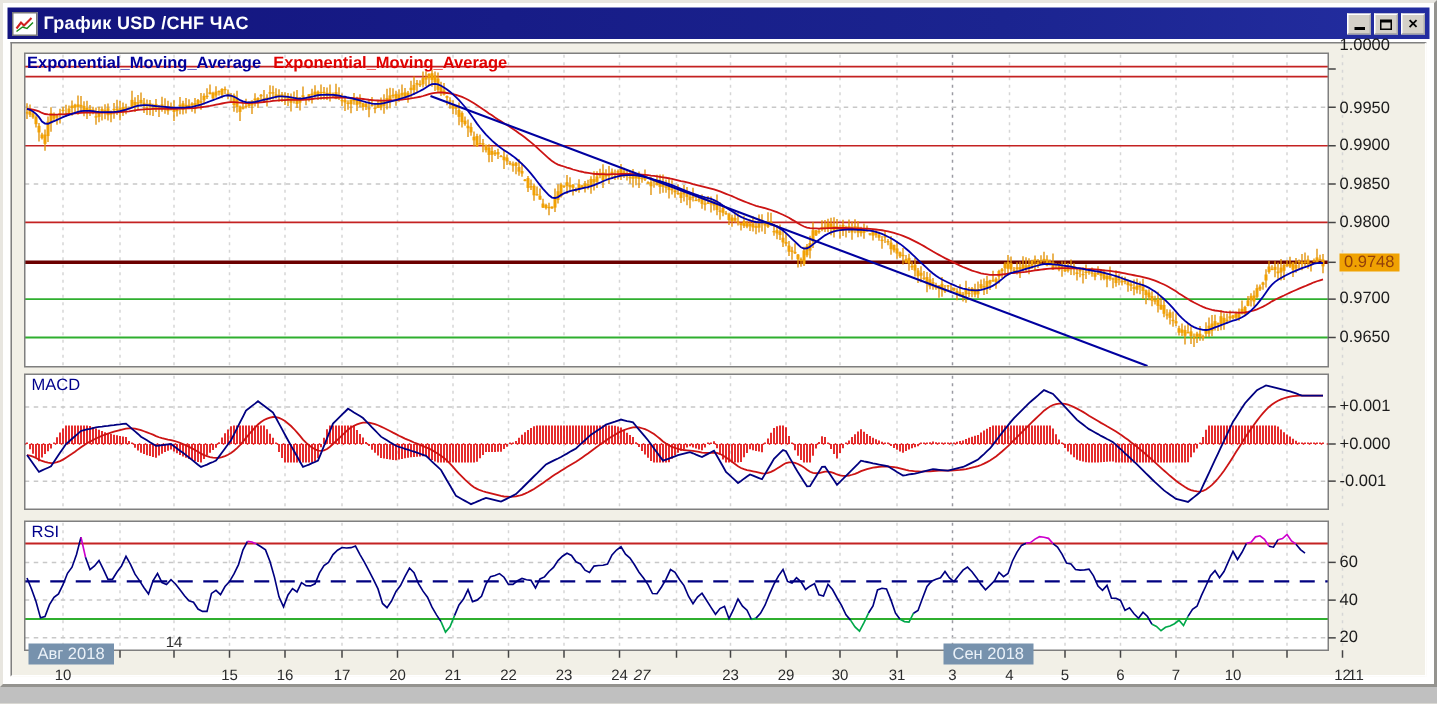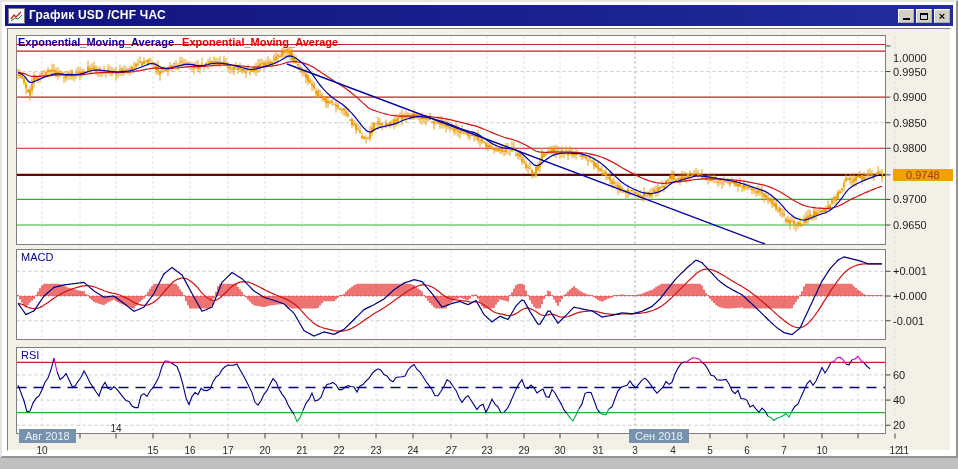--- a/index.html
+++ b/index.html
@@ -20,21 +20,21 @@
   .glyph-max{width:8px;height:7px;border:1px solid #000;border-top-width:2px;margin-bottom:2px;box-sizing:border-box;}
   .glyph-close{font-size:11px;font-weight:bold;line-height:12px;color:#000;align-self:center;}
   .client{position:absolute;left:5px;top:26px;right:5px;bottom:5px;
           background:#F2F0E7;border:1px solid;border-color:#808080 #ffffff #ffffff #808080;}
   svg#chart-svg{position:absolute;left:0;top:0;}
   .overlay{position:absolute;left:0;top:0;width:958px;height:469px;pointer-events:none;}
   .ema-labels{position:absolute;left:16px;top:34px;display:flex;gap:8px;
               font-size:11px;font-weight:bold;white-space:nowrap;}
   .panel-label{position:absolute;font-size:11px;color:#00008B;font-weight:normal;}
   .axis-label{position:absolute;left:891px;font-size:11px;color:#1c1c1c;transform:translateY(-50%);white-space:nowrap;}
-  .axis-label.hl{background:#F0A202;color:#93400a;padding:0 13px;}
+  .axis-label.hl{background:#F0A202;color:#93400a;padding:0 3px;}
   .date-label{position:absolute;top:443px;font-size:10px;color:#2b2b2b;transform:translateX(-50%);}
   .month-box{position:absolute;top:427px;height:14px;line-height:14px;background:#7792AD;
              color:#EAF1F8;font-size:11px;padding:0 6px;white-space:nowrap;}
 </style>
 </head>
 <body>
 
 <div class="window">
   <div class="titlebar">
     <span class="app-icon">
@@ -1533,21 +1533,21 @@
     </svg>
 
   <div class="overlay">
     <div class="ema-labels">
       <span id="ema1" style="color: rgb(0, 0, 156);">Exponential_Moving_Average</span>
       <span id="ema2" style="color: rgb(224, 0, 0);">Exponential_Moving_Average</span>
     </div>
     <span class="panel-label" style="left:19px;top:249px">MACD</span>
     <span class="panel-label" style="left:19px;top:347px">RSI</span>
     <div id="axis-labels">
-        <span class="axis-label" style="top: 56px;">1.0000</span>
+        <span class="axis-label" style="top: 28px;">1.0000</span>
         <span class="axis-label" style="top: 69.57px;">0.9950</span>
         <span class="axis-label" style="top: 95.14px;">0.9900</span>
         <span class="axis-label" style="top: 120.71px;">0.9850</span>
         <span class="axis-label" style="top: 146.28px;">0.9800</span>
         <span class="axis-label hl" style="top: 172.873px;">0.9748</span>
         <span class="axis-label" style="top: 197.42px;">0.9700</span>
         <span class="axis-label" style="top: 222.99px;">0.9650</span>
         <span class="axis-label" style="top: 269.25px;">+0.001</span>
         <span class="axis-label" style="top: 294px;">+0.000</span>
         <span class="axis-label" style="top: 318.75px;">-0.001</span>
@@ -1558,21 +1558,21 @@
         <span class="date-label" style="top: 443px; left: 78px; margin-top: 48px;">13</span>
         <span class="date-label" style="top: 421px; left: 114px;">14</span>
         <span class="date-label" style="top: 443px; left: 151px;">15</span>
         <span class="date-label" style="top: 443px; left: 188px;">16</span>
         <span class="date-label" style="top: 443px; left: 226px;">17</span>
         <span class="date-label" style="top: 443px; left: 263px;">20</span>
         <span class="date-label" style="top: 443px; left: 300px;">21</span>
         <span class="date-label" style="top: 443px; left: 337px;">22</span>
         <span class="date-label" style="top: 443px; left: 374px;">23</span>
         <span class="date-label" style="top: 443px; left: 411px;">24</span>
-        <span class="date-label" style="top: 443px; left: 449px; font-style: italic;">27</span>
+        <span class="date-label" style="top: 443px; left: 426px; font-style: italic;">27</span>
         <span class="date-label" style="top: 443px; left: 485px;">23</span>
         <span class="date-label" style="top: 443px; left: 522px;">29</span>
         <span class="date-label" style="top: 443px; left: 558px;">30</span>
         <span class="date-label" style="top: 443px; left: 596px;">31</span>
         <span class="date-label" style="top: 443px; left: 633px;">3</span>
         <span class="date-label" style="top: 443px; left: 671px;">4</span>
         <span class="date-label" style="top: 443px; left: 708px;">5</span>
         <span class="date-label" style="top: 443px; left: 745px;">6</span>
         <span class="date-label" style="top: 443px; left: 782px;">7</span>
         <span class="date-label" style="top: 443px; left: 820px;">10</span>

